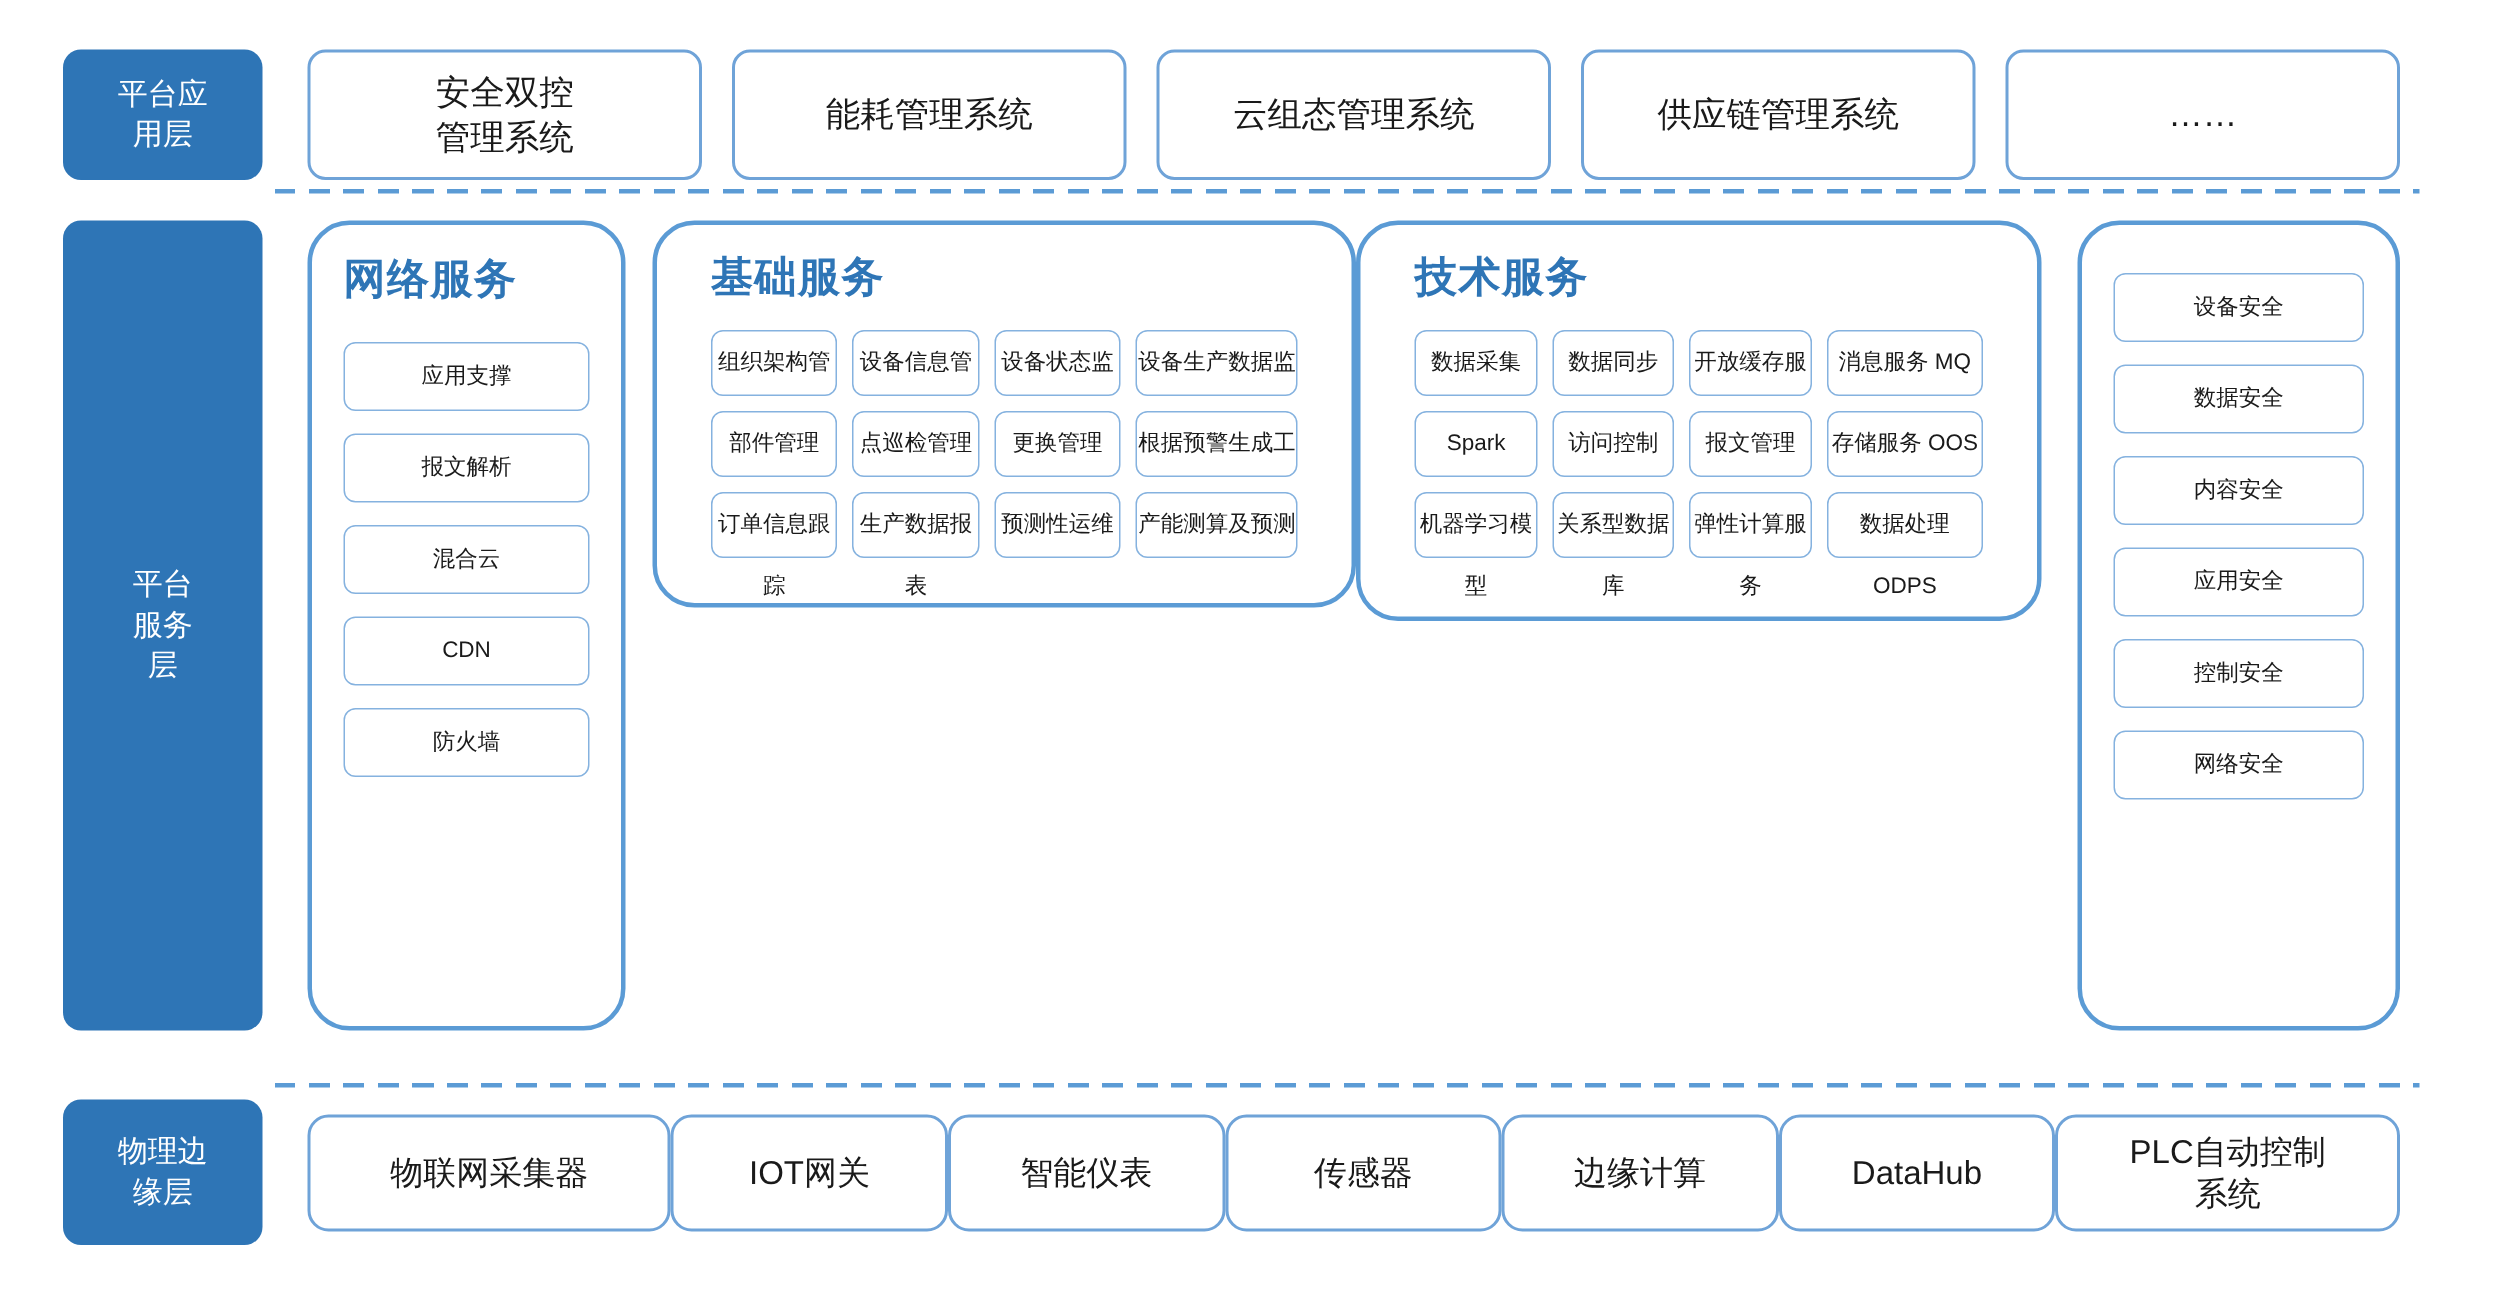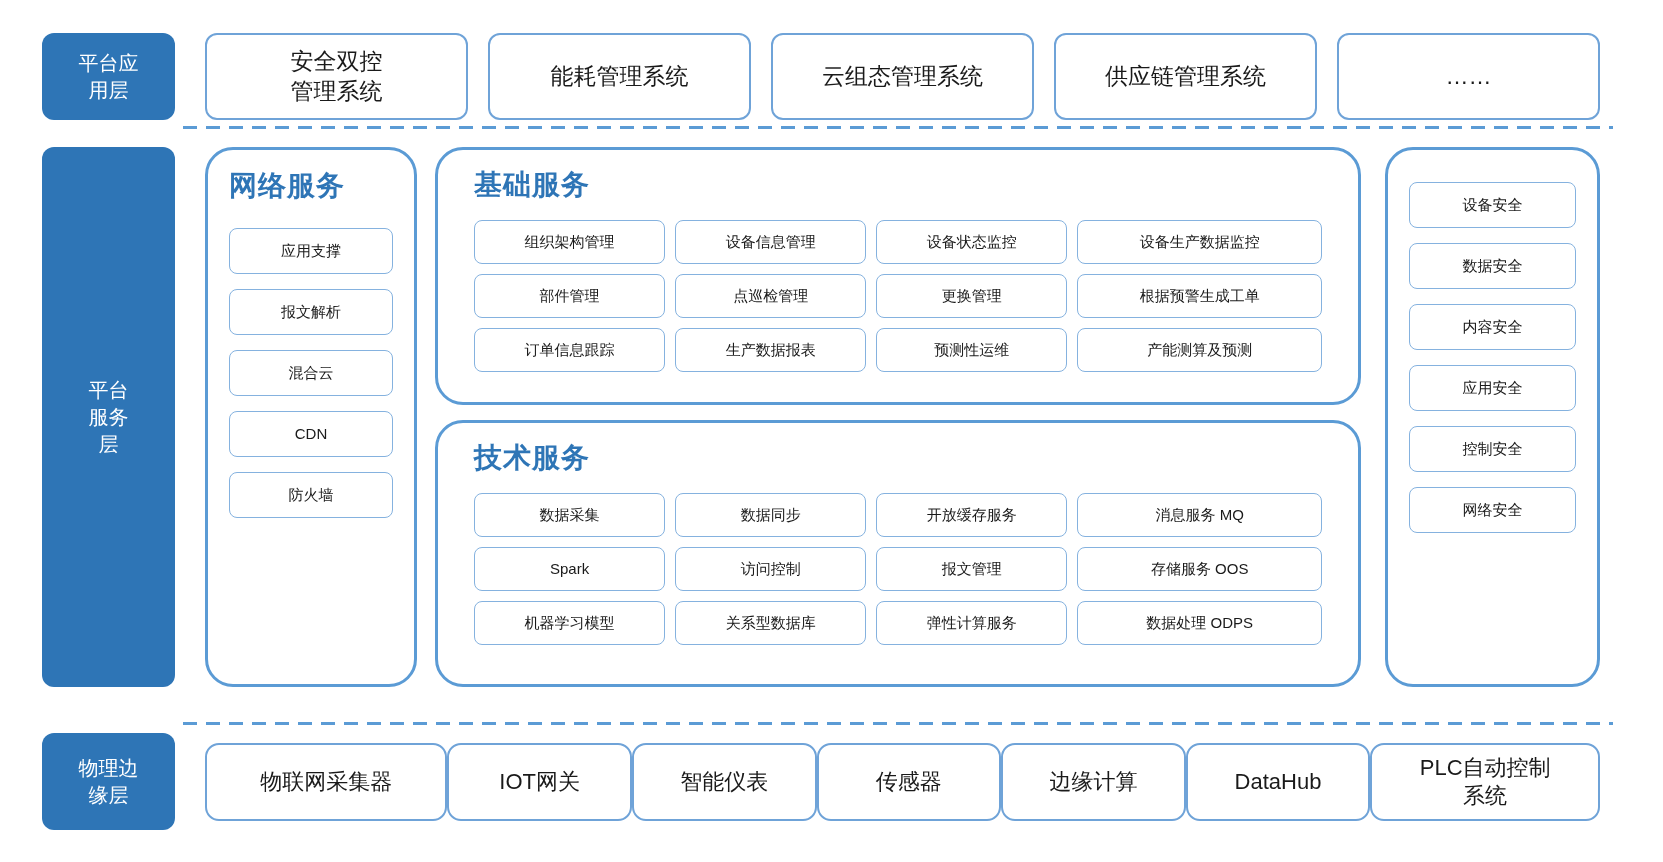--- a/index.html
+++ b/index.html
@@ -98,21 +98,20 @@
     line-height: 43px;
     text-align: center;
     font-size: 15px;
     margin-top: 15px;
     background: #ffffff;
   }
 
   .center-col {
     flex: 1;
     display: flex;
-    flex-direction: column;
     margin-right: 24px;
   }
   .center-panel { padding: 16px 36px 20px 36px; }
   .basic-panel { height: 258px; margin-bottom: 15px; }
   .tech-panel  { height: 267px; }
   .grid4 {
     margin-top: 16px;
     display: grid;
     grid-template-columns: 1fr 1fr 1fr 1.28fr;
     column-gap: 18px;

